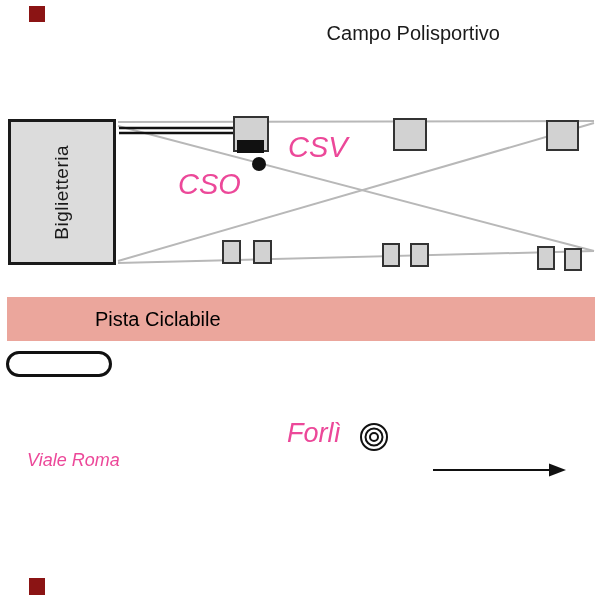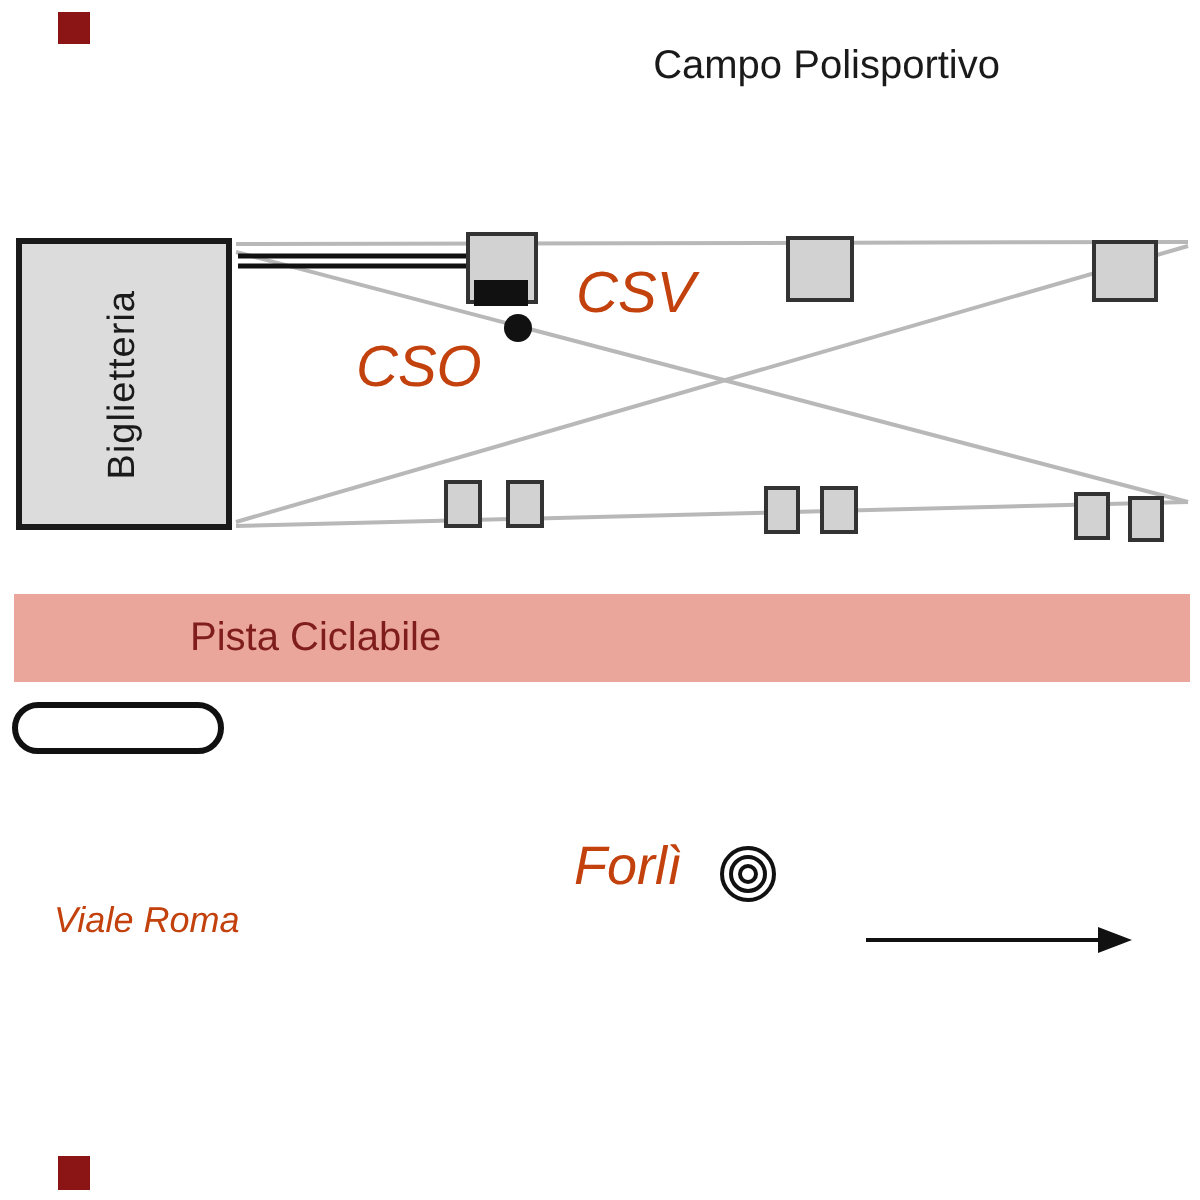--- a/index.html
+++ b/index.html
@@ -22,30 +22,30 @@
   .dot  { fill:#111; }
   .ring { fill:none; stroke:#111; stroke-width:2; }
   .aline { stroke:#111; stroke-width:2; }
   .ahead { fill:#111; }
 
   .biglietteria { position:absolute; left:8px; top:119px; width:108px; height:146px;
                   background:#dcdcdc; border:3px solid #1a1a1a;
                   display:flex; align-items:center; justify-content:center; }
   .vtext { writing-mode:vertical-rl; transform:rotate(180deg); font-size:19px; letter-spacing:0.5px; }
 
-  .label { position:absolute; font-style:italic; white-space:nowrap; color:#c2410c;text-align:center; }
+  .label { position:absolute; font-style:italic; white-space:nowrap; color:#ec4899;text-align:center; }
   .label.csv  { left:288px; top:131px; font-size:29px; }
   .label.cso  { left:178px; top:168px; font-size:29px; }
   .label.forli   { left:287px; top:418px; font-size:27px; }
   .label.viale   { left:27px;  top:450px; font-size:18px; }
   .label.bologna { left:284px; top:490px; font-size:27px; }
 
   .band { position:absolute; left:7px; top:297px; width:588px; height:44px;
           background:var(--band-color, #eba69c); display:flex; align-items:center; }
-  .band-label { padding-left:88px; font-size:20px; font-style:normal; color:#7f1d1d; }
+  .band-label { padding-left:88px; font-size:20px; font-style:normal; color:#000000; }
 
   .pill { position:absolute; left:6px; top:351px; width:106px; height:26px;
           border:3px solid #111; border-radius:13px; background:#fff; }
 </style>
 </head>
 <body>
 
 <div id="canvas">
 
   <div class="corner-marker top"></div>

